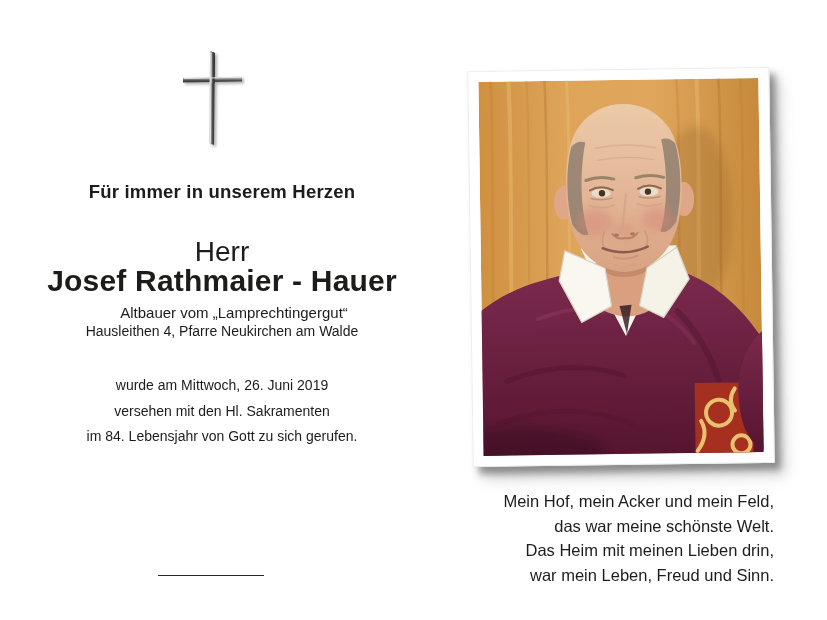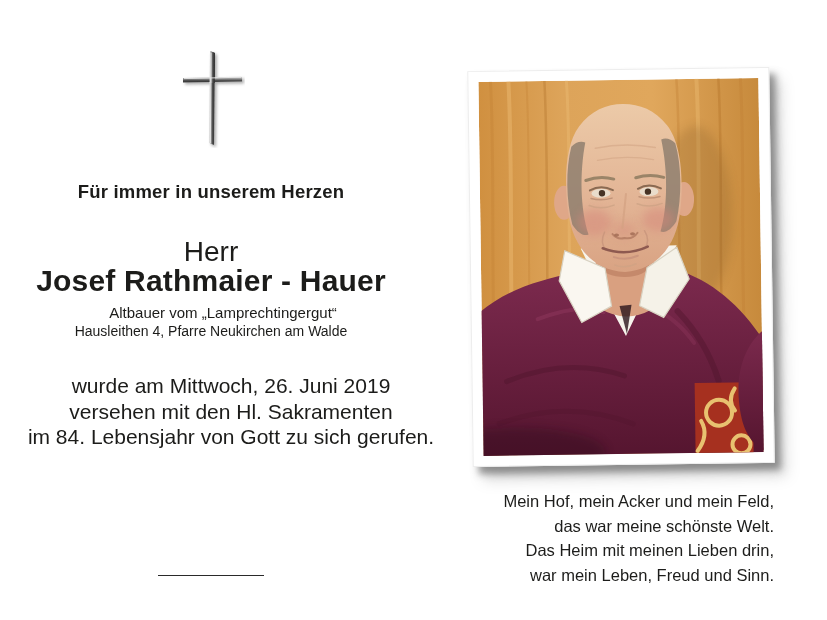--- a/index.html
+++ b/index.html
@@ -1,29 +1,29 @@
 <!DOCTYPE html>
 <html lang="de"><head>
 <meta charset="utf-8">
 <style>
   html,body{margin:0;padding:0;background:#ffffff;}
   .card{
     position:relative;width:827px;height:620px;background:#ffffff;overflow:hidden;
     font-family:"Liberation Sans",sans-serif;color:#1c1c1a;
   }
   
-  .left-col{position:absolute;left:0;top:0;width:422px;height:620px;}
+  .left-col{position:absolute;left:0;top:0;width:422px;height:620px;padding-left:22px;}
   .center-text{position:absolute;left:0;width:100%;text-align:center;white-space:nowrap;}
   .dedication{top:181px;font-size:18.5px;font-weight:700;letter-spacing:.2px;}
   .salutation{top:236px;font-size:28px;font-weight:400;}
   .deceased-name{top:264px;font-size:30px;font-weight:700;letter-spacing:.2px;}
   .sub-line1{top:304px;font-size:15px;margin-left:12px;}
   .sub-line2{top:323px;font-size:14px;}
   .death-block{position:absolute;top:373px;left:0;width:100%;text-align:center;
-    font-size:21px;line-height:25.5px;margin-left:20px;}
+    font-size:14px;line-height:25.5px;}
   .sig-line{position:absolute;top:575px;left:158px;width:106px;border-top:1.5px solid #2a2a2a;}
   .funeral{top:583px;font-size:12px;}
   
   .cross-wrap{position:absolute;left:181px;top:50px;width:64px;height:98px;}
   
   .photo-frame{
     position:absolute;left:470px;top:69px;width:280px;height:374px;
     padding:10px;background:#ffffff;border:1px solid #ededed;
     transform:rotate(-0.8deg);
     box-shadow:6px 7px 7px rgba(75,75,75,.55), 11px 13px 14px rgba(130,130,130,.30);

